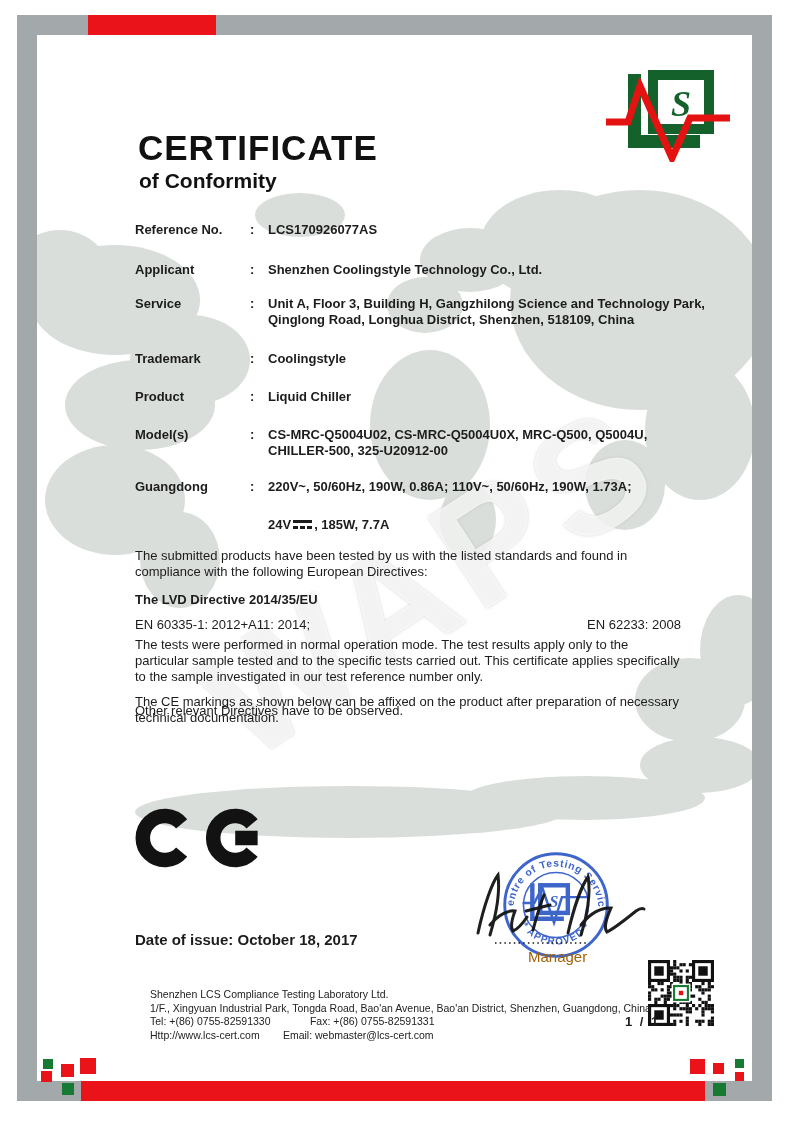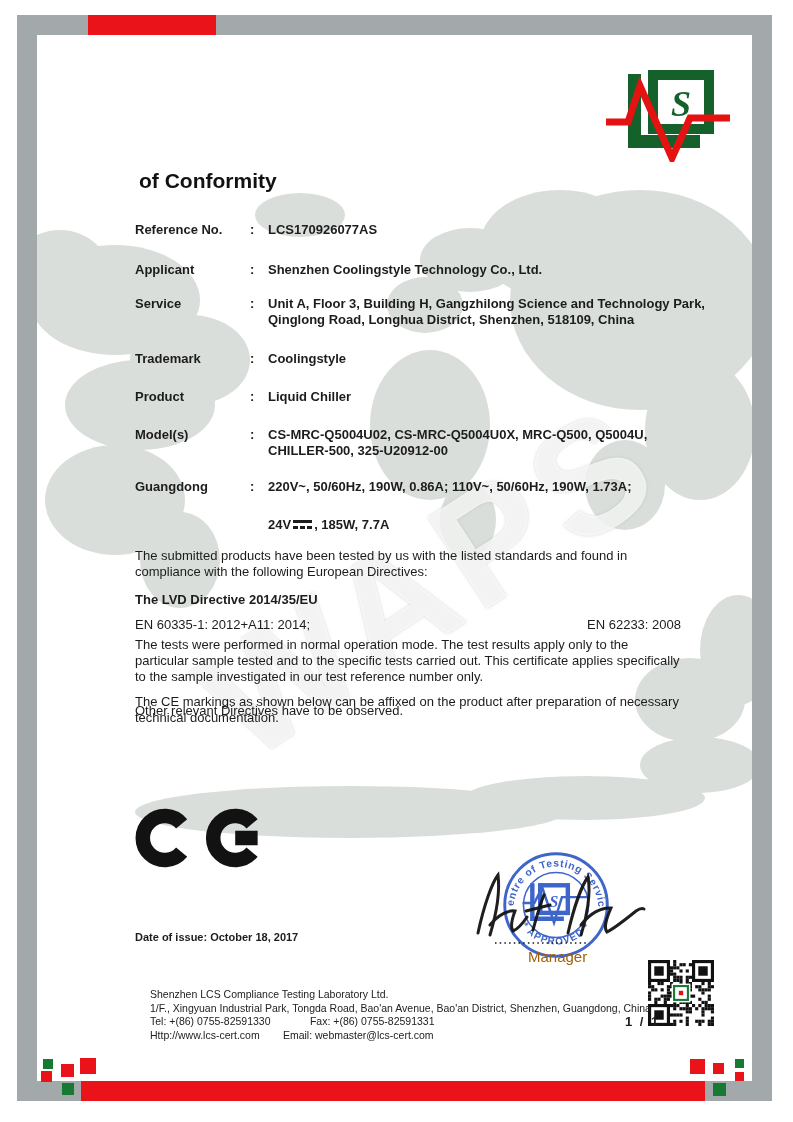--- a/index.html
+++ b/index.html
@@ -37,21 +37,21 @@
   .bold{font-weight:bold;}
   .en-row{position:absolute;left:135px;top:617px;width:546px;display:flex;
           justify-content:space-between;font-size:13px;font-weight:normal;}
 
   
   .dc{display:inline-block;width:19px;height:11px;position:relative;margin:0 2px;vertical-align:-1px;}
   .dc::before{content:"";position:absolute;left:0;right:0;top:1px;height:3px;background:#1c1c1c;}
   .dc::after{content:"";position:absolute;left:0;right:0;top:7px;height:3px;
      background:linear-gradient(90deg,#1c1c1c 0 5px,transparent 5px 7px,#1c1c1c 7px 12px,transparent 12px 14px,#1c1c1c 14px 19px);}
 
-  .date-line{position:absolute;left:135px;top:931px;font-size:11px;font-weight:bold;}
+  .date-line{position:absolute;left:135px;top:931px;font-size:15px;font-weight:bold;}
   .manager{position:absolute;left:528px;top:948px;font-size:15px;color:#a16207;z-index:6;}
 
   .footer{position:absolute;left:150px;top:988px;font-size:10.5px;line-height:13.5px;color:#222;}
   .fcol1{display:inline-block;width:157px;}
   .fcol2{display:inline-block;width:130px;}
   .pagenum{position:absolute;left:610px;top:1014px;font-size:13px;font-weight:bold;letter-spacing:2px;margin-left:15px;}
 
   svg text{font-family:"Liberation Sans",sans-serif;}
   .serifS{font-family:"Liberation Serif",serif;font-style:italic;font-weight:bold;}
 </style>
@@ -107,20 +107,21 @@
   <div class="content">
 
     <svg class="abs" style="left:606px;top:66px;" width="125" height="96" viewBox="0 0 125 96">
       <rect x="22" y="8" width="13" height="74" fill="#14612b"></rect>
       <rect x="22" y="69" width="72" height="13" fill="#14612b"></rect>
       <rect x="47" y="9" width="56" height="54" fill="#ffffff" stroke="#14612b" stroke-width="10"></rect>
       <text class="serifS" x="75" y="50" font-size="36" fill="#14612b" text-anchor="middle">S</text>
       <polyline points="0,56 22,56 34,20 66,92 84,52 124,52" fill="none" stroke="#e51212" stroke-width="7"></polyline>
     </svg>
 
+    <div class="title">CERTIFICATE</div>
     <div class="subtitle">of Conformity</div>
 
     <div class="row" style="top:222px">
       <span class="lbl">Reference No.</span>
       <span class="col">:</span>
       <span class="val">LCS170926077AS</span>
     </div>
     <div class="row" style="top:262px">
       <span class="lbl">Applicant</span>
       <span class="col">:</span>

